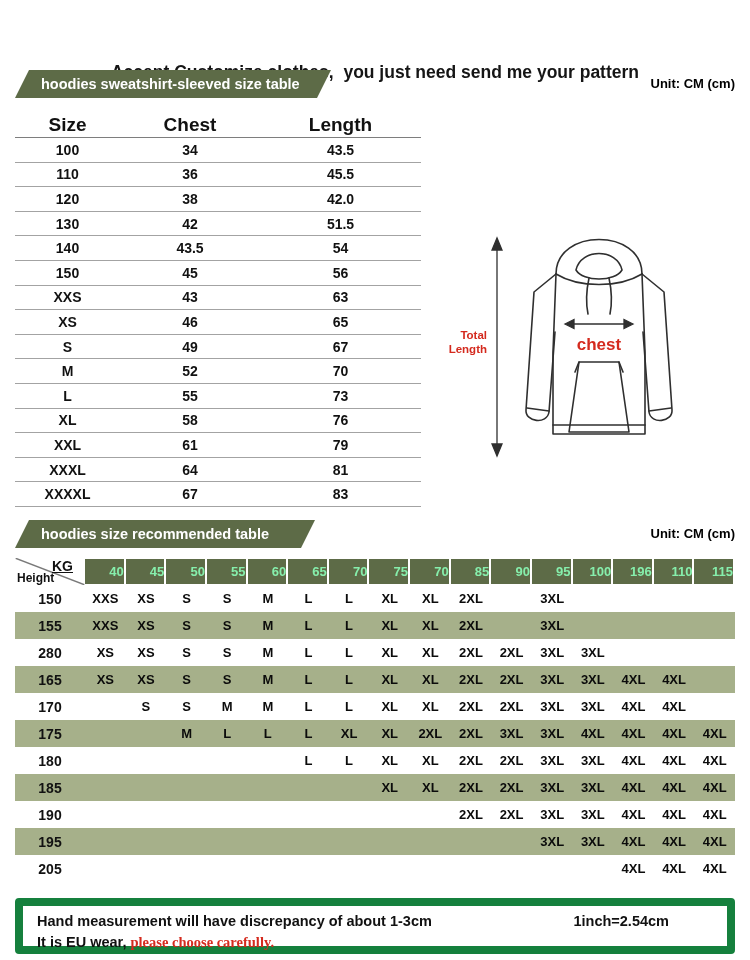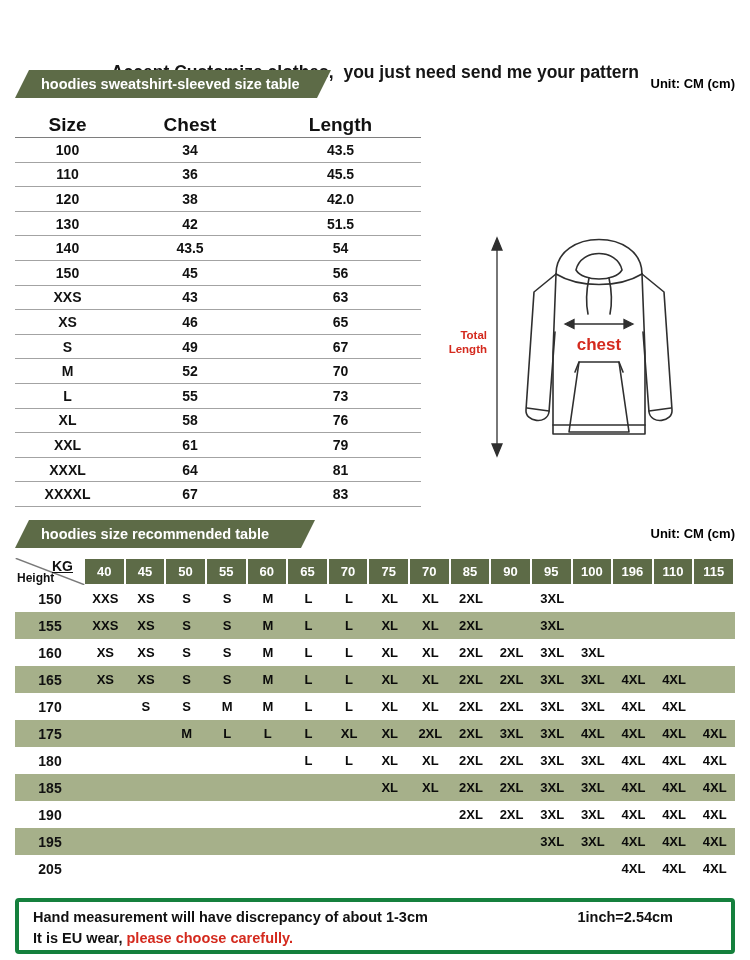--- a/index.html
+++ b/index.html
@@ -21,34 +21,34 @@
   .st-row{display:grid;grid-template-columns:105px 140px 161px;height:24.6px;
        align-items:center;text-align:center;border-bottom:1px solid #a3a3a3;}
   .st-cell{font-size:14px;font-weight:bold;}
   #st-head{height:26px;border-bottom:1px solid #7e7e7e;}
   #st-head .st-cell{font-size:19px;}
   #hoodie{position:absolute;top:212px;left:438px;width:302px;height:268px;}
   #rec-table{position:absolute;top:558px;left:15px;width:720px;}
   .rec-row{display:grid;grid-template-columns:70px repeat(16,1fr);height:27px;
        align-items:center;text-align:center;}
   .rec-row.band{background:var(--band-green,#a6b08a);}
-  .wcell{background:var(--banner-green,#5d6b47);color:#ffffff;font-weight:bold;font-size:13px;
-       height:25px;line-height:25px;margin-right:2px;}
+  .wcell{background:var(--banner-green,#5d6b47);color:#86efac;font-weight:bold;font-size:13px;
+       height:25px;line-height:25px;margin-right:2px;text-align:right;}
   .hcell{font-weight:bold;font-size:14px;}
   .rcell{font-weight:bold;font-size:13px;color:#0b0b0b;}
   .corner{position:relative;height:27px;}
   .corner svg{position:absolute;left:0;top:0;width:100%;height:100%;}
   .corner .kg{position:absolute;top:0;right:12px;font-size:14px;font-weight:bold;text-decoration:underline;}
   .corner .hgt{position:absolute;bottom:0;left:2px;font-size:12px;font-weight:bold;}
   #footer-box{position:absolute;top:898px;left:15px;width:720px;height:56px;
-       border:4px solid #15803d;border-radius:4px;padding:7px 14px;background:#fff;}
+       border:8px solid #15803d;border-radius:4px;padding:7px 14px;background:#fff;}
   .f1{display:flex;font-weight:bold;font-size:14.5px;}
   .f1r{margin-left:auto;margin-right:44px;}
   .f2{margin-top:5px;font-weight:bold;font-size:14.5px;}
-  .red{color:var(--accent-red,#d42a1e);}
+  .red{color:var(--accent-red,#d42a1e);font-family:Liberation Serif, serif;}
   svg text{font-family:"Liberation Sans",sans-serif;}
 </style>
 </head>
 <body>
 
 <div class="page-header">
   <div>Accept Customize clothes,  you just need send me your pattern</div>
 </div>
 
 <div class="bar" id="bar1">
@@ -237,21 +237,21 @@
         <div class="rcell">XL</div>
         <div class="rcell">2XL</div>
         <div class="rcell"></div>
         <div class="rcell">3XL</div>
         <div class="rcell"></div>
         <div class="rcell"></div>
         <div class="rcell"></div>
         <div class="rcell"></div>
       </div>
       <div class="rec-row">
-        <div class="hcell">160</div>
+        <div class="hcell">280</div>
         <div class="rcell">XS</div>
         <div class="rcell">XS</div>
         <div class="rcell">S</div>
         <div class="rcell">S</div>
         <div class="rcell">M</div>
         <div class="rcell">L</div>
         <div class="rcell">L</div>
         <div class="rcell">XL</div>
         <div class="rcell">XL</div>
         <div class="rcell">2XL</div>

